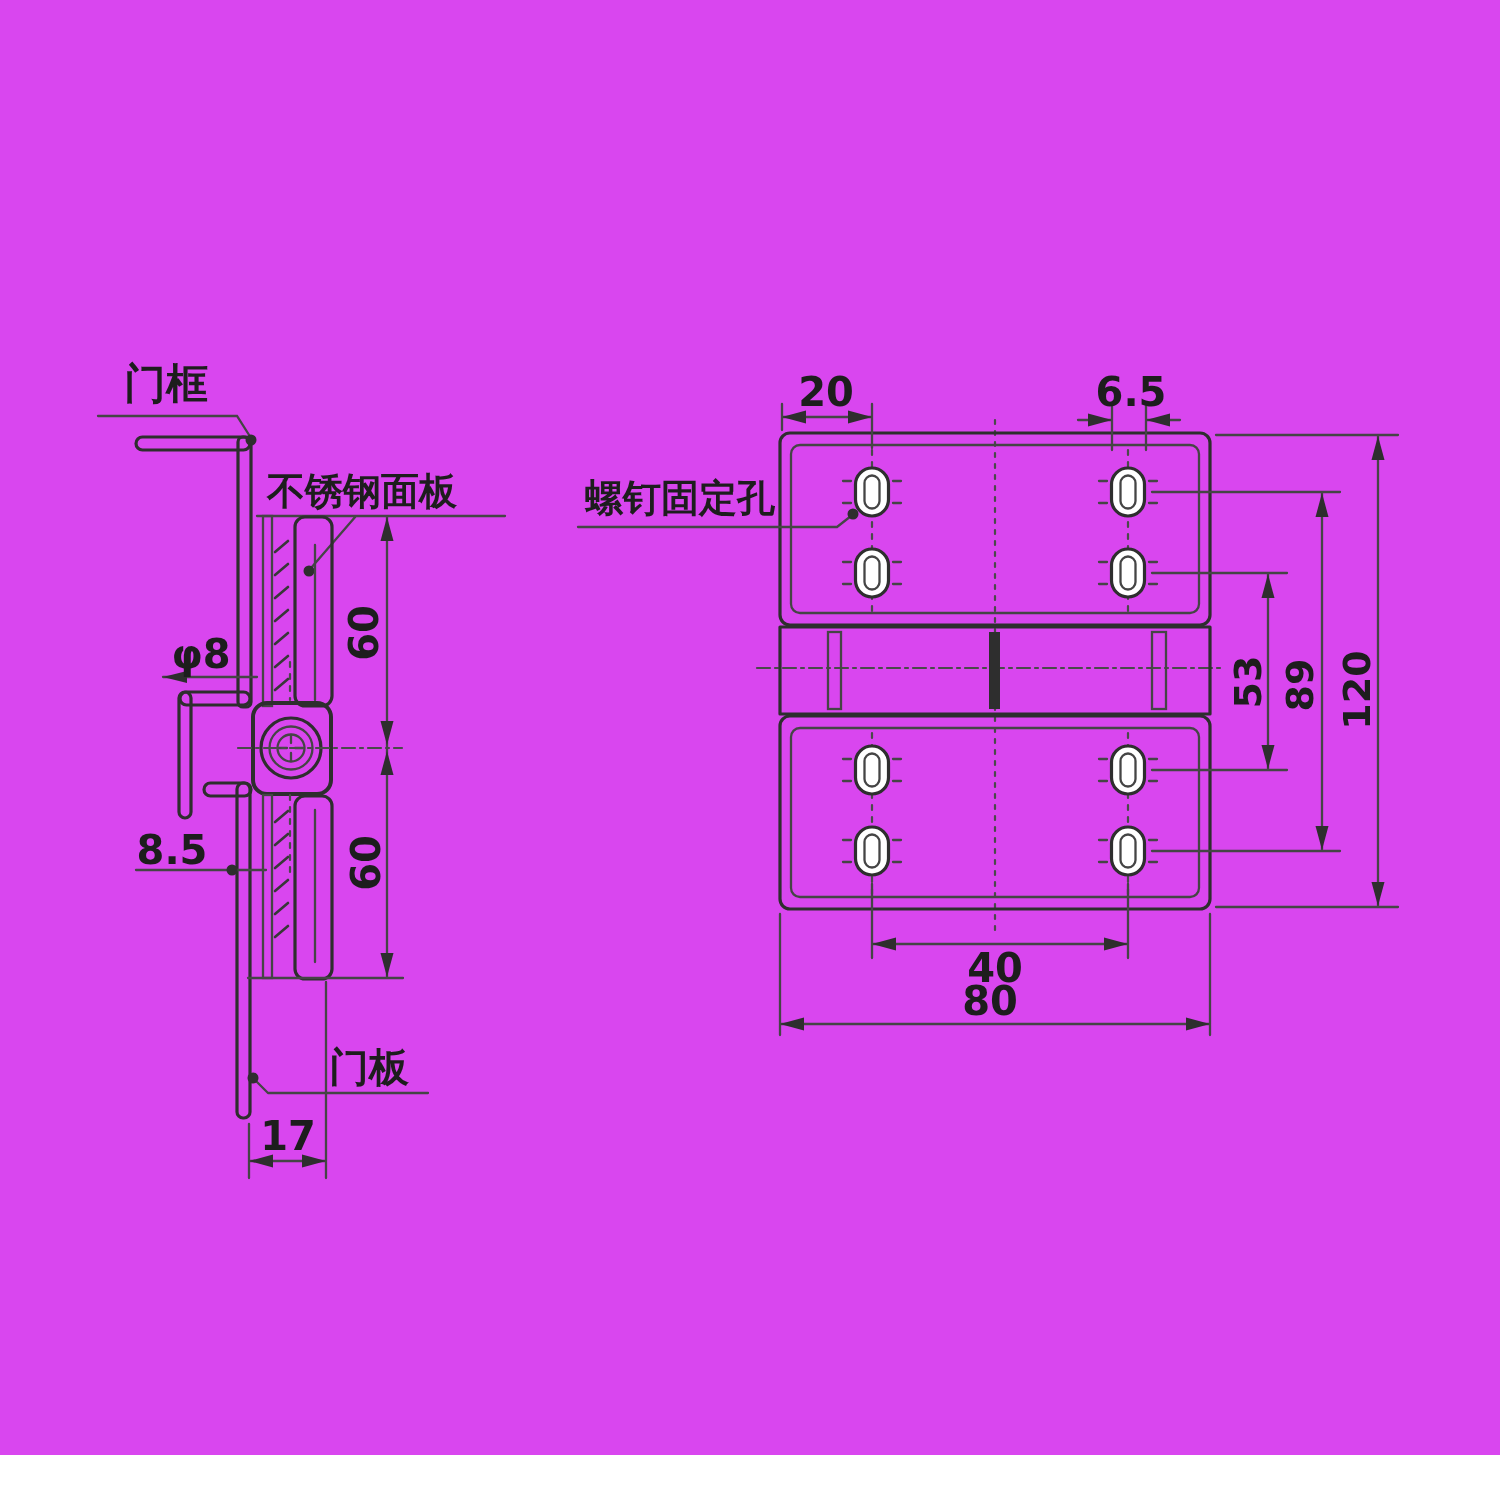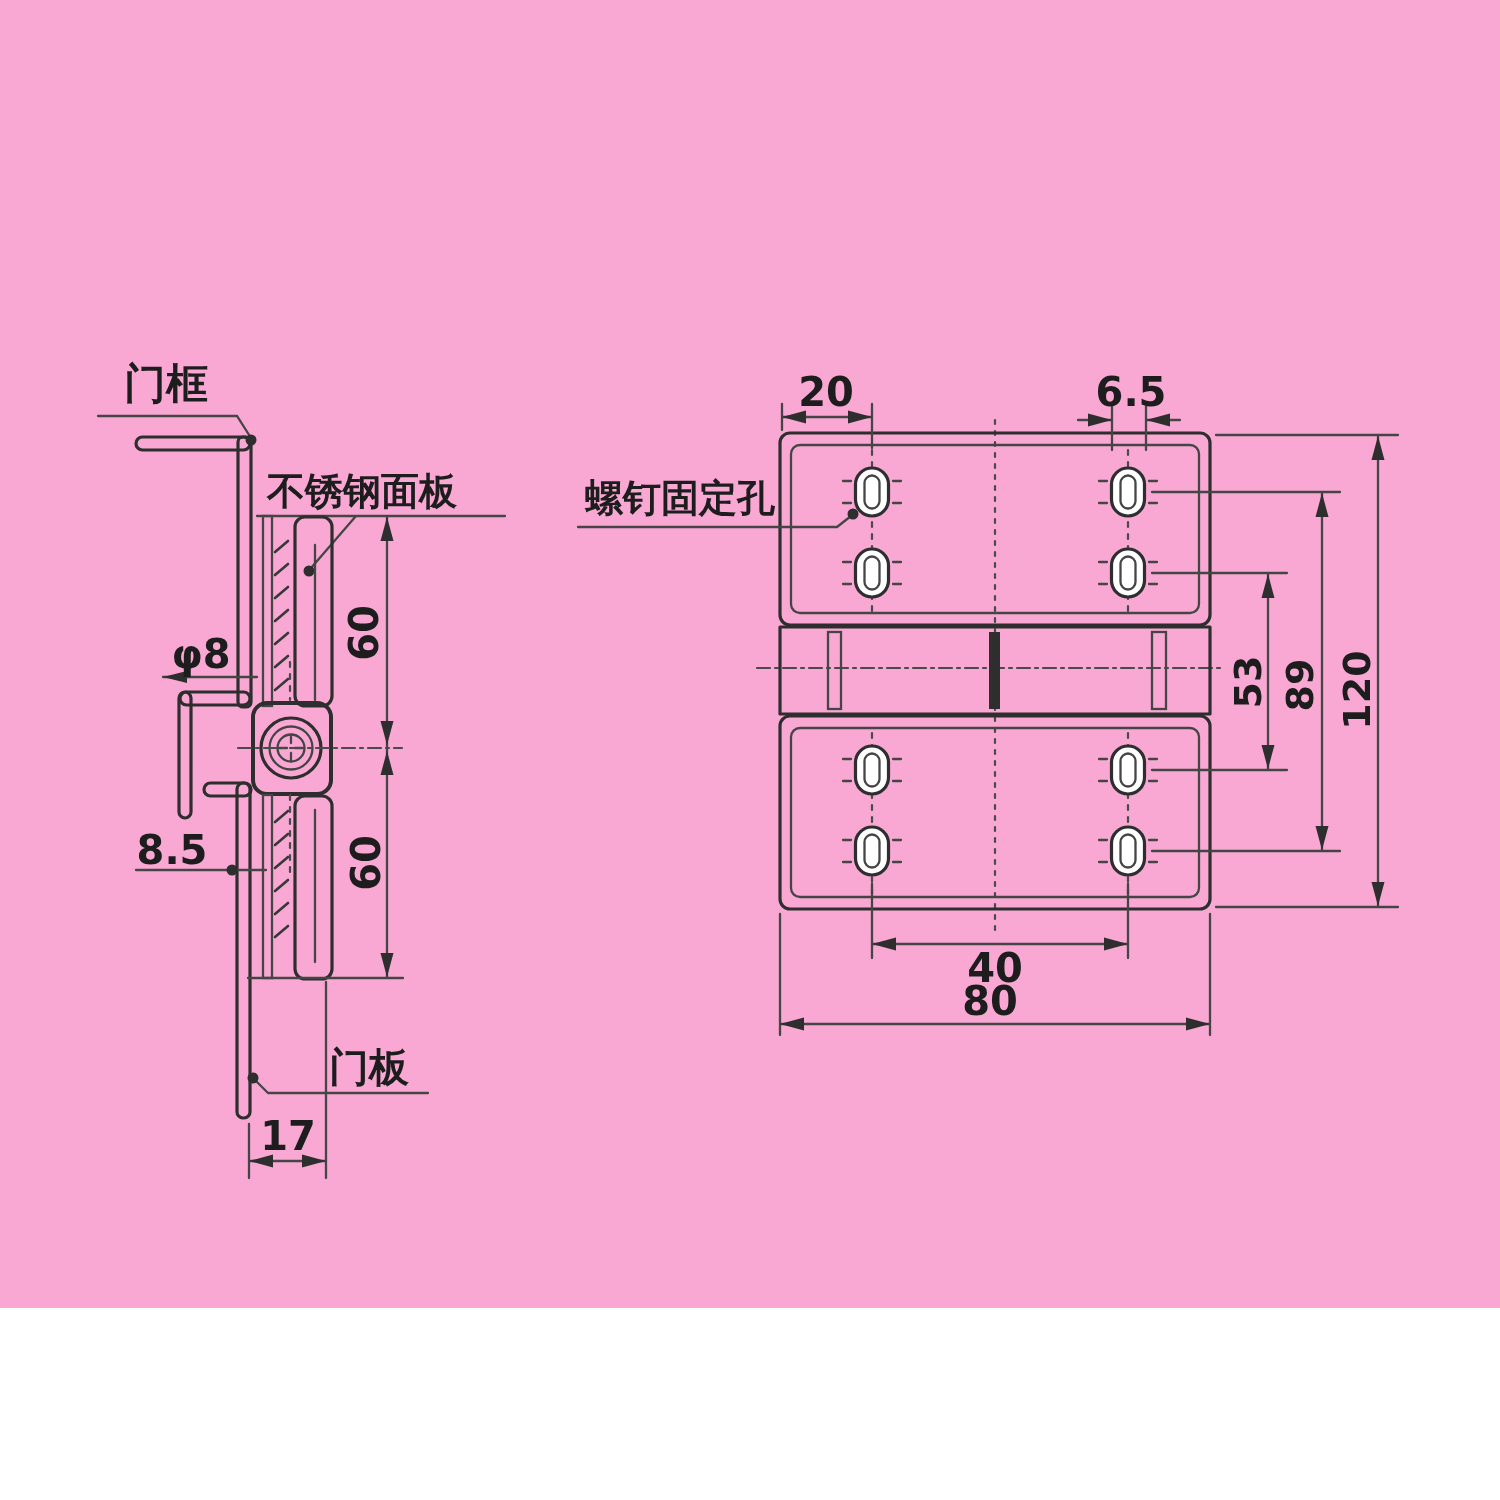--- a/index.html
+++ b/index.html
@@ -1,16 +1,16 @@
 <!DOCTYPE html>
 <html><head>
 <meta charset="utf-8">
 <style>
   html,body{margin:0;padding:0;background:#ffffff;}
-  .canvas{position:relative;width:1500px;height:1308px;background:#f9a8d4;overflow:hidden;}
+  .canvas{position:relative;width:1500px;height:1455px;background:#d946ef;overflow:hidden;}
   svg{position:absolute;left:0;top:0;}
   
   .w4{stroke:#2e2e2e;stroke-width:4;fill:none;stroke-linecap:round;stroke-linejoin:round;}
   .w3{stroke:#2e2e2e;stroke-width:3.2;fill:none;stroke-linecap:round;stroke-linejoin:round;}
   .thin{stroke:#454545;stroke-width:2.3;fill:none;stroke-linecap:round;}
   .cl{stroke:#4a4a4a;stroke-width:2.2;fill:none;stroke-linecap:round;}
   .hatch{stroke:#383838;stroke-width:2.6;fill:none;stroke-linecap:round;}
   .arrow{fill:#2e2e2e;stroke:none;}
   .dot{fill:#2e2e2e;stroke:none;}
   .whitefill{fill:#ffffff;}

